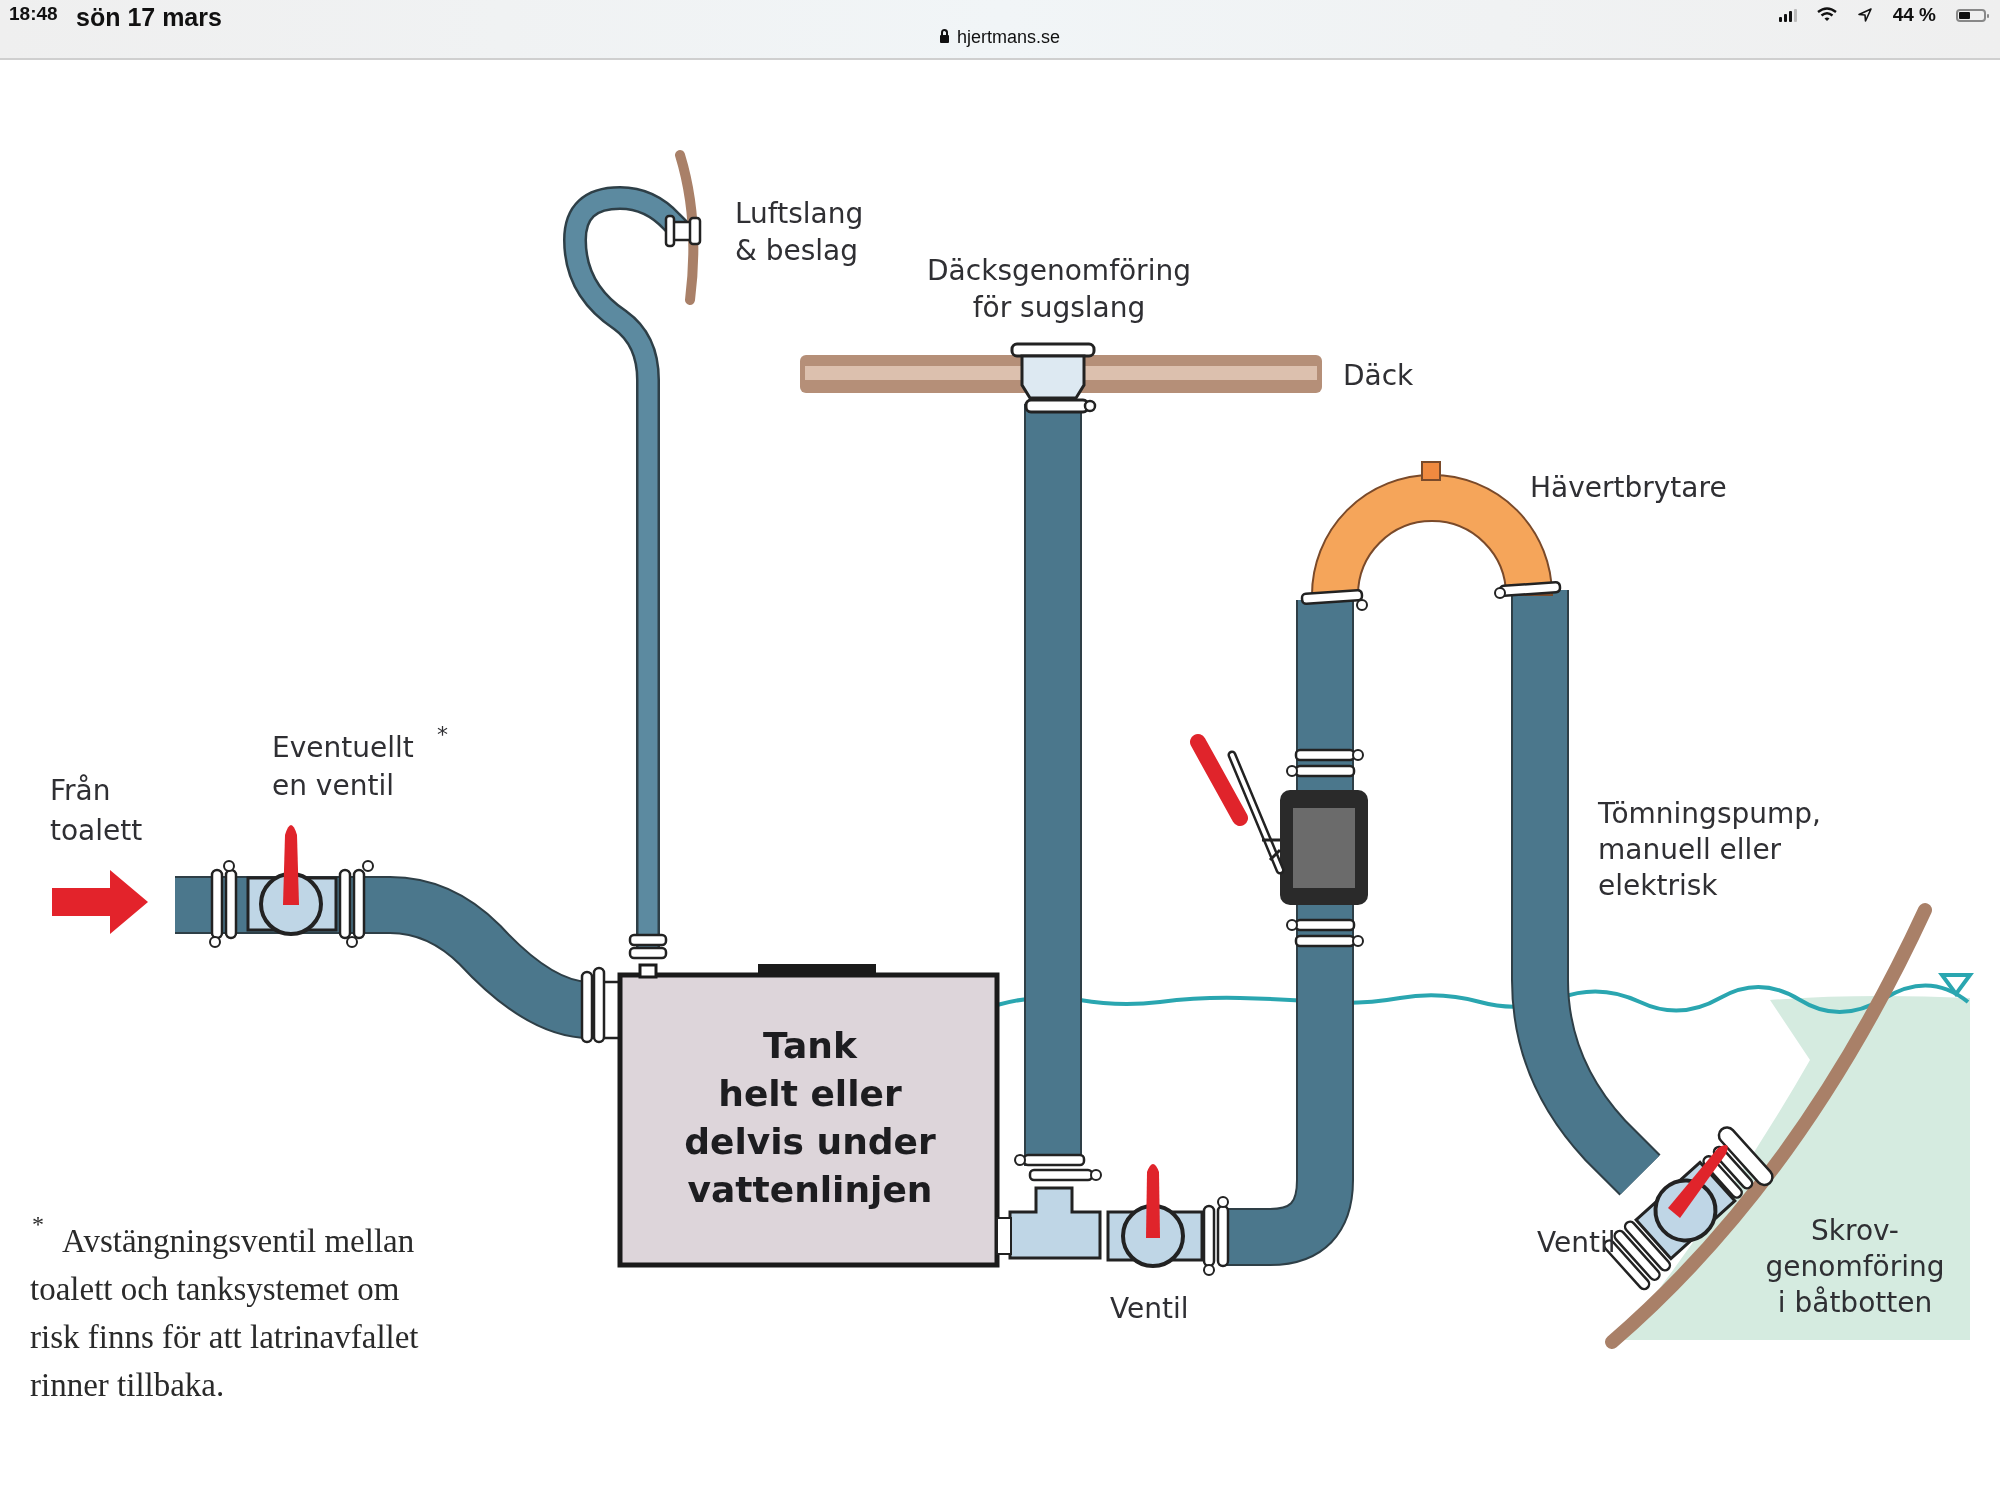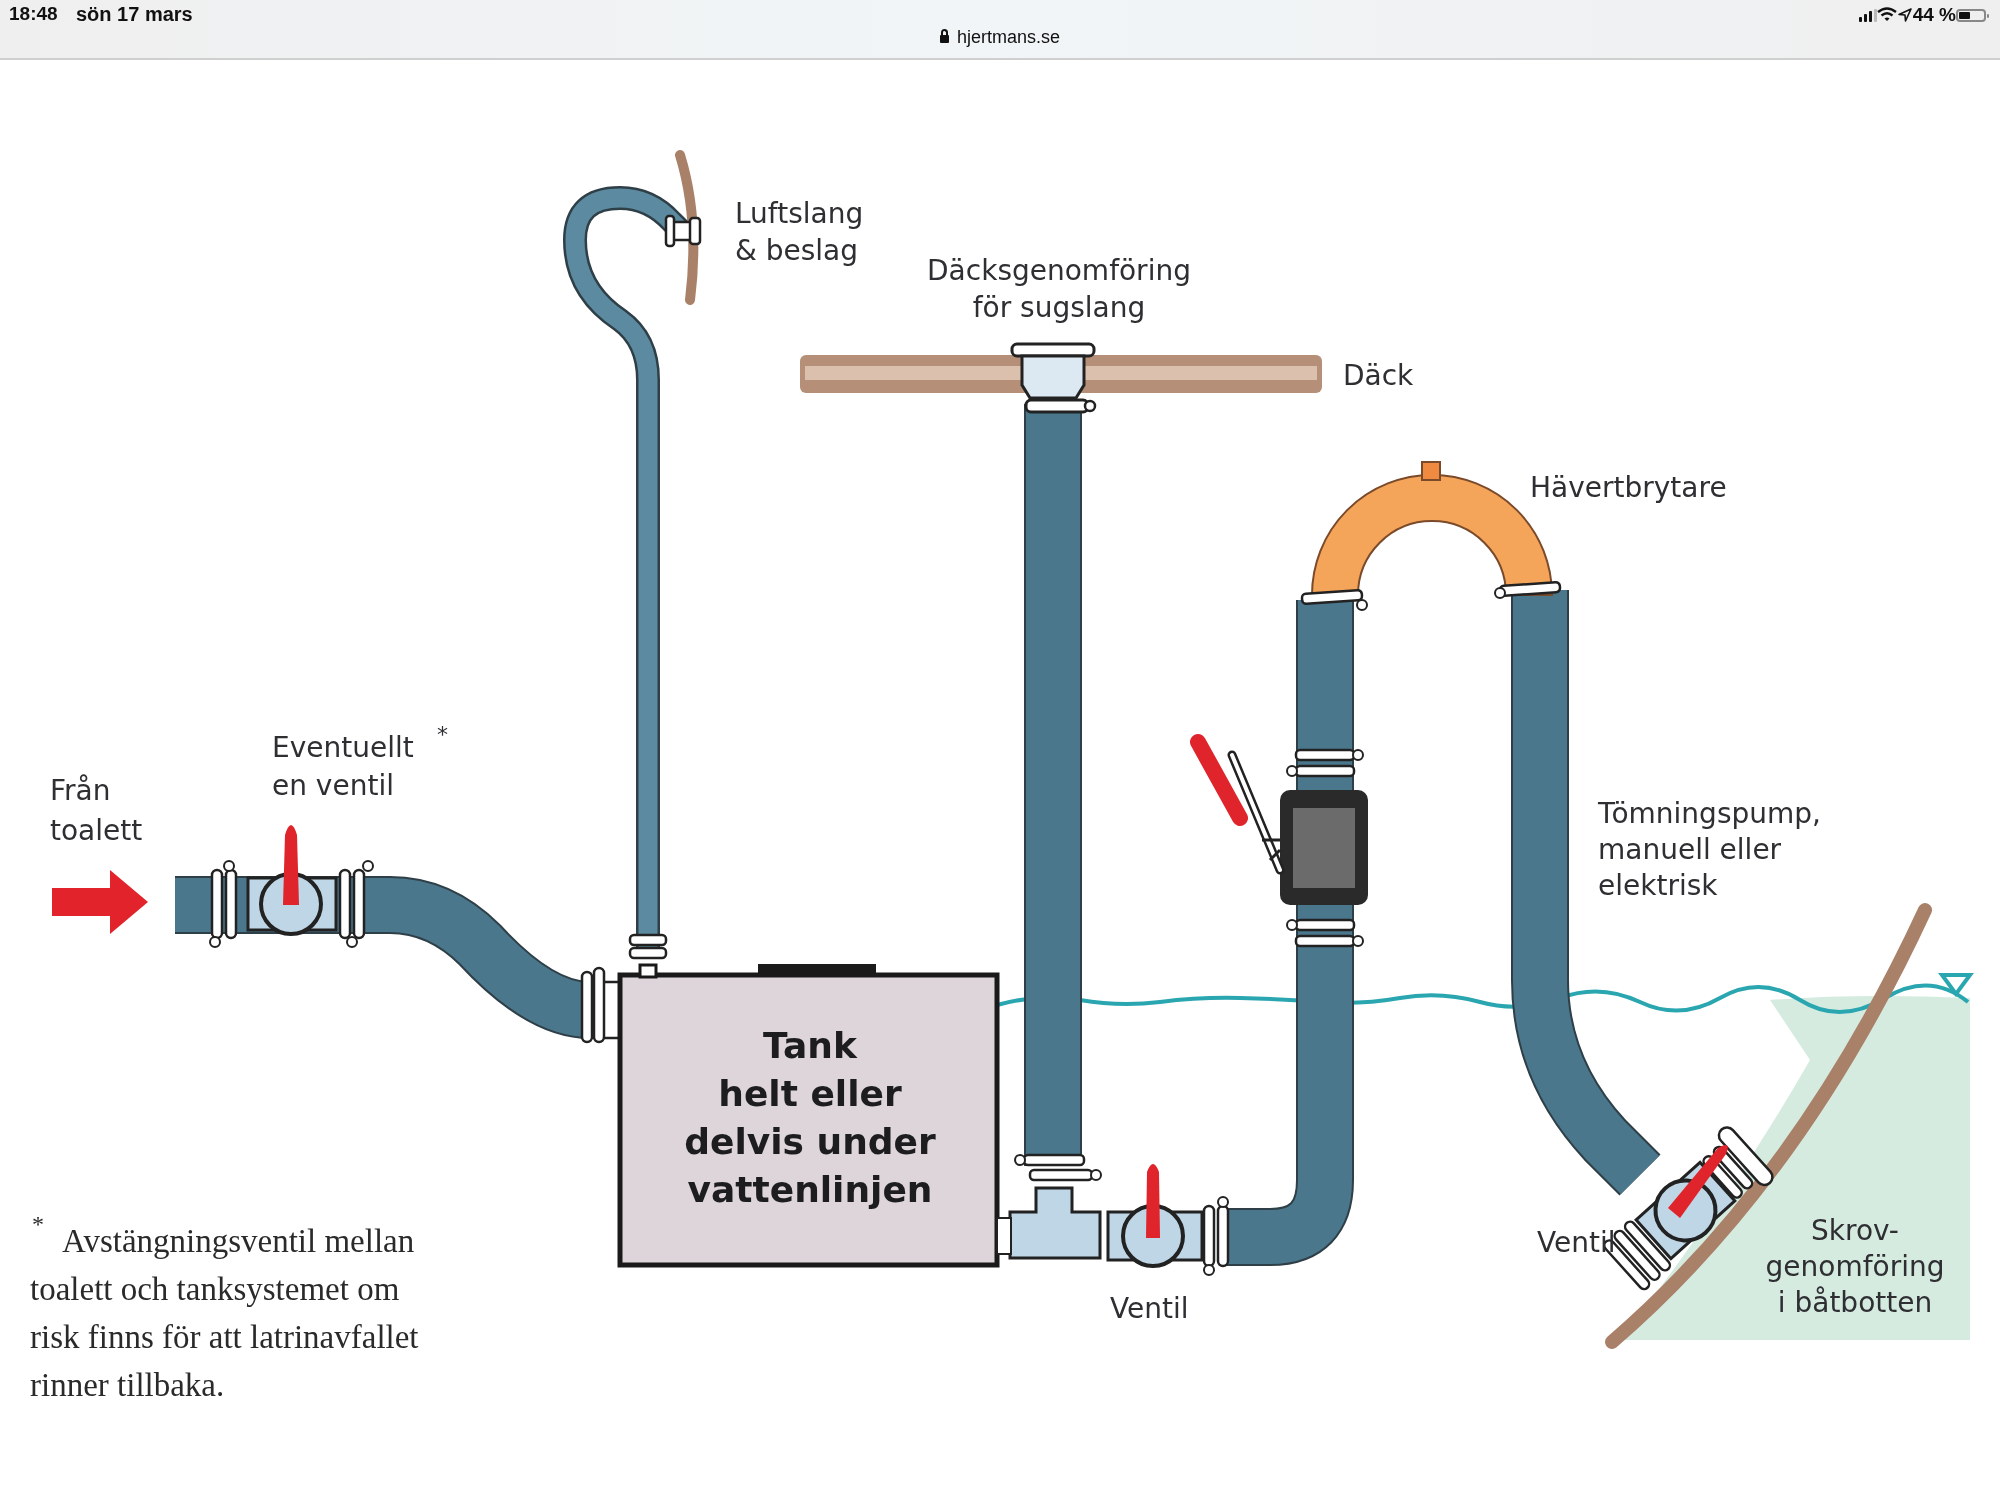--- a/index.html
+++ b/index.html
@@ -6,25 +6,25 @@
   body {
     width: 2000px; height: 1499px; overflow: hidden; background: #ffffff;
     font-family: "DejaVu Sans", sans-serif; position: relative;
   }
   .statusbar {
     position: absolute; left: 0; top: 0; width: 2000px; height: 58px;
     background: linear-gradient(90deg, #efefef, #f1f5f7 50%, #efefef);
     border-bottom: 2px solid #cfcfcf;
   }
   .sb-time { position: absolute; left: 9px; top: 3px; font-size: 19px; font-weight: bold; color: #111; font-family: "Liberation Sans", sans-serif; }
-  .sb-date { position: absolute; left: 76px; top: 3px; font-size: 20px; font-weight: bold; color: #111; font-family: "Liberation Sans", sans-serif; }
+  .sb-date { position: absolute; left: 76px; top: 3px; font-size: 25px; font-weight: bold; color: #111; font-family: "Liberation Sans", sans-serif; }
   .sb-url { position: absolute; left: 0; width: 2000px; top: 27px; text-align: center; font-size: 18px; color: #111; font-family: Liberation Sans, sans-serif; }
   .sb-url .lock { display: inline-block; width: 9px; height: 8px; background: #111; border-radius: 1px; position: relative; margin-right: 8px; top: 0px; }
   .sb-url .lock::before { content: ""; position: absolute; left: 1px; top: -6px; width: 3px; height: 5px; border: 2px solid #111; border-bottom: none; border-radius: 4px 4px 0 0; }
-  .sb-right { position: absolute; right: 14px; top: 4px; display: flex; align-items: center; gap: 0; font-family: "Liberation Sans", sans-serif; font-weight: bold; font-size: 19px; color: #111; }
+  .sb-right { position: absolute; right: 14px; top: 4px; display: flex; align-items: center; gap: 20px; font-family: "Liberation Sans", sans-serif; font-weight: bold; font-size: 19px; color: #111; }
   .signal { display: flex; align-items: flex-end; gap: 2px; height: 13px; }
   .signal span { width: 3px; background: #111; border-radius: 1px; }
   .signal span.dim { background: #bbb; }
   .battery { width: 30px; height: 13px; border: 2px solid #888; border-radius: 4px; position: relative; box-sizing: border-box; }
   .battery .lvl { position: absolute; left: 1px; top: 1px; bottom: 1px; background: #111; border-radius: 1px; }
   .battery::after { content: ""; position: absolute; right: -5px; top: 3px; width: 2px; height: 4px; background: #888; border-radius: 1px; }
   svg#diagram { position: absolute; left: 0; top: 60px; }
   .lbl { font-family: "DejaVu Sans", sans-serif; font-size: 28px; fill: #2f2f33; }
   .tanklbl { font-family: "DejaVu Sans", sans-serif; font-weight: bold; font-size: 36px; fill: #1d1d20; }
   .note { font-family: "Liberation Serif", serif; font-size: 33px; fill: #2a2a2a; }

